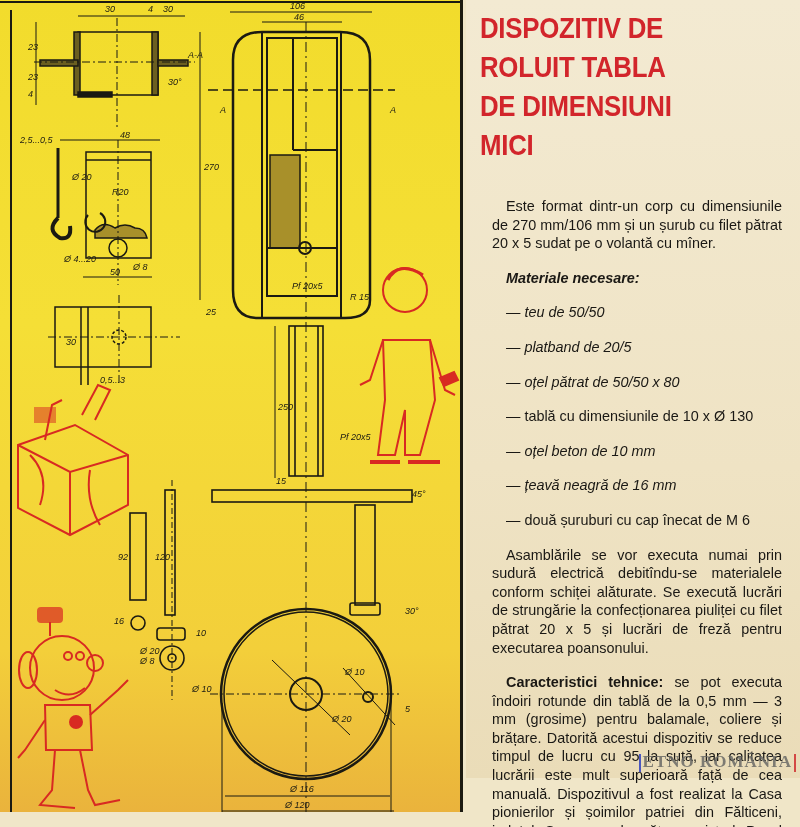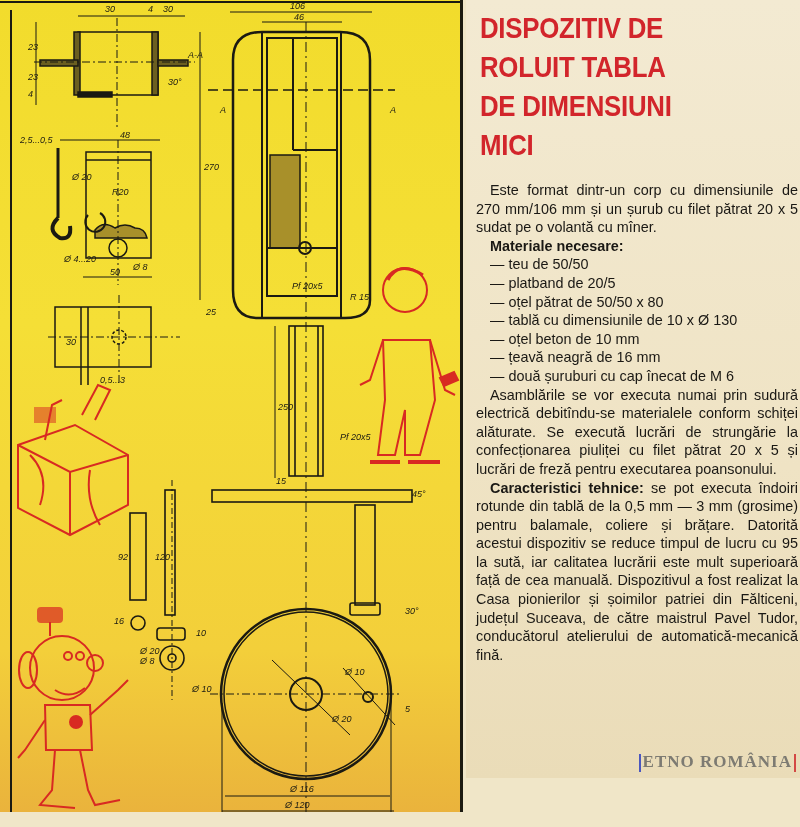--- a/index.html
+++ b/index.html
@@ -9,23 +9,23 @@
     border-right:3px solid #1c1a10;box-sizing:border-box;overflow:hidden;}
   #drawing svg{position:absolute;left:0;top:0;}
   .dim{font-family:"Liberation Sans",sans-serif;font-size:9px;font-style:italic;fill:#1b1a12;}
   #text-col{position:absolute;left:466px;top:0;width:334px;height:778px;
     background:linear-gradient(180deg,#f3ead2 0%,#efe3c4 60%,#eadcb8 100%);}
   #title{position:absolute;left:14px;top:8px;width:310px;margin:0;
     font-family:"Liberation Sans",sans-serif;font-weight:bold;color:#d2252b;
     font-size:30px;line-height:39px;letter-spacing:-0.3px;transform:scaleX(0.86);transform-origin:left top;white-space:pre-line;}
   #body{position:absolute;left:10px;top:181px;width:322px;color:#1a1814;
     font-size:14.4px;line-height:18.6px;}
-  #body p{margin:0;text-align:justify;}
+  #body p{margin:16px;text-align:justify;}
   .ind{text-indent:14px;}
-  .li{padding-left:14px;}
+  .li{padding-left:14px;font-style:italic;}
   b{font-weight:bold;}
   #watermark{position:absolute;right:4px;bottom:6px;font-family:"Liberation Serif",serif;
     font-weight:bold;font-size:17px;color:#6a6a66;letter-spacing:1px;opacity:.85;}
   #watermark .blue{display:inline-block;width:2px;height:18px;background:#3040c0;vertical-align:middle;margin-right:2px;}
   #watermark .red{display:inline-block;width:2px;height:18px;background:#d03030;vertical-align:middle;margin-left:2px;}
 </style>
 </head>
 <body>
 
 <div id="drawing">

